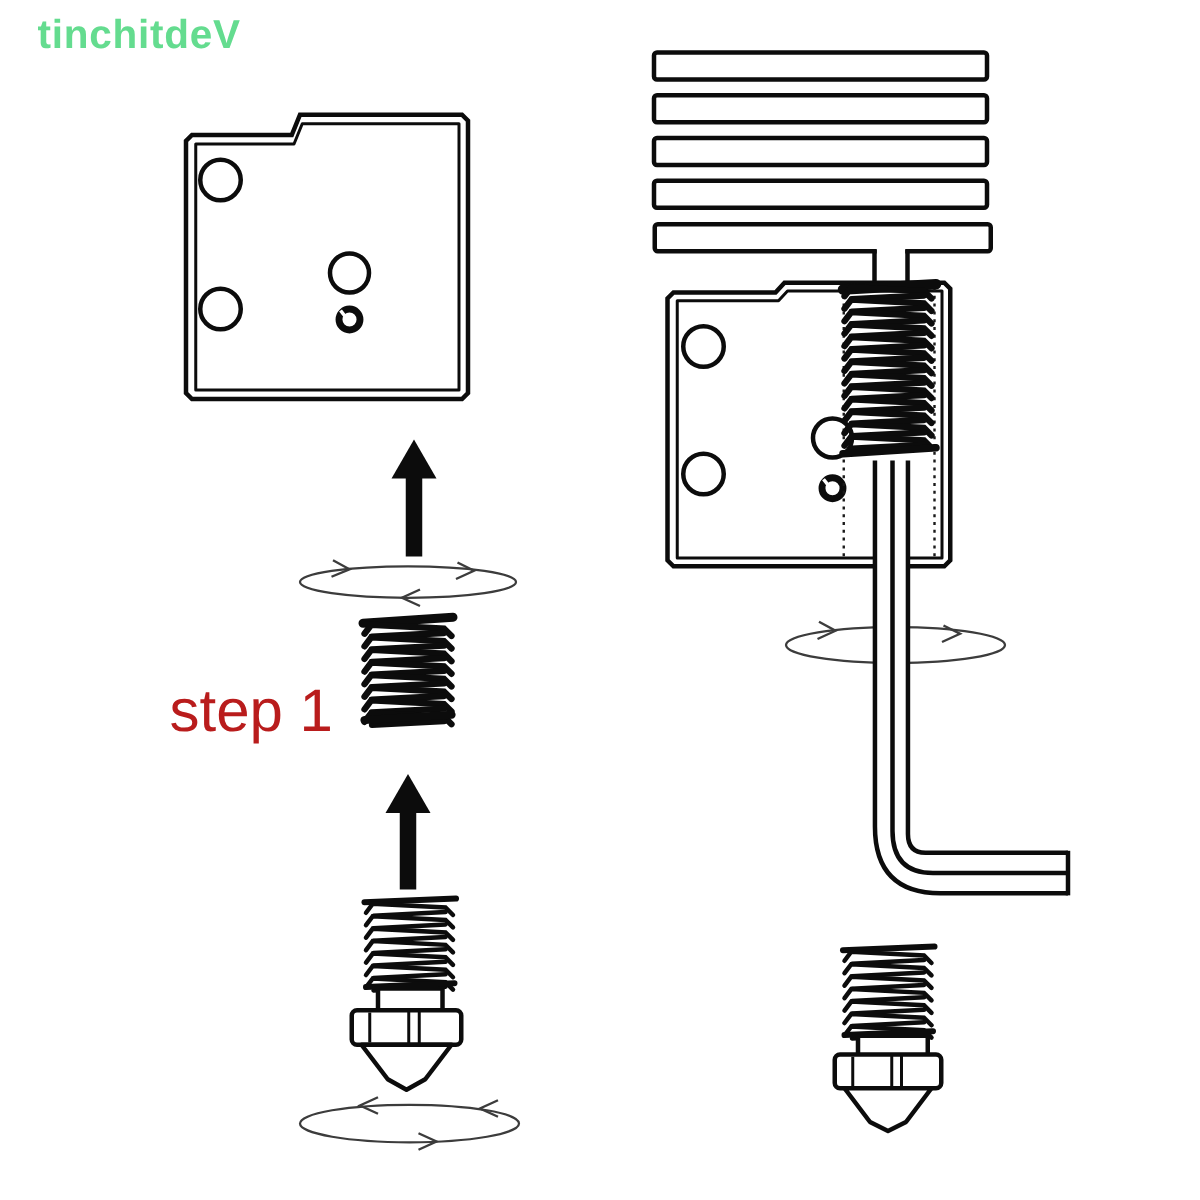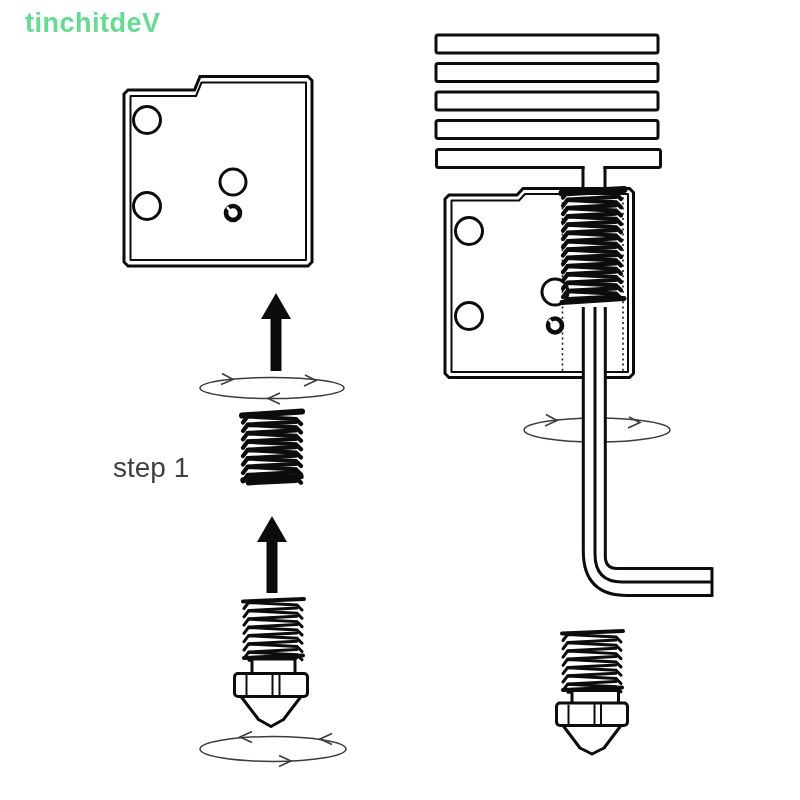--- a/index.html
+++ b/index.html
@@ -1,20 +1,20 @@
 <!DOCTYPE html>
 <html><head>
 <meta charset="utf-8">
 <style>
   html,body{margin:0;padding:0;}
   body{width:800px;height:800px;background:#ffffff;font-family:"Liberation Sans",sans-serif;}
   .stage{position:relative;width:800px;height:800px;background:#ffffff;overflow:hidden;}
   .stage svg{position:absolute;left:0;top:0;}
   .watermark{position:absolute;left:25px;top:8px;font-size:27px;font-weight:bold;letter-spacing:.5px;color:#64dc8f;text-align:center;}
-  .step-label{position:absolute;font-size:28px;color:#404040;}
+  .step-label{position:absolute;font-size:40px;color:#b91c1c;}
   .step-1{left:113px;top:452px;}
   .step-2{left:113px;top:617px;}
   
   .o3{fill:#fff;stroke:#0c0c0c;stroke-width:3;}
   .o3n{fill:none;stroke:#0c0c0c;stroke-width:3;stroke-linejoin:round;}
   .o2n{fill:none;stroke:#0c0c0c;stroke-width:2;stroke-linejoin:round;}
   .solid{fill:#0c0c0c;stroke:none;}
   .ell{fill:none;stroke:#3c3c3c;stroke-width:1.5;}
   .earr{fill:none;stroke:#3c3c3c;stroke-width:1.6;stroke-linejoin:miter;}
   .dot{fill:none;stroke:#1a1a1a;stroke-width:1.6;stroke-dasharray:2 3.2;}

